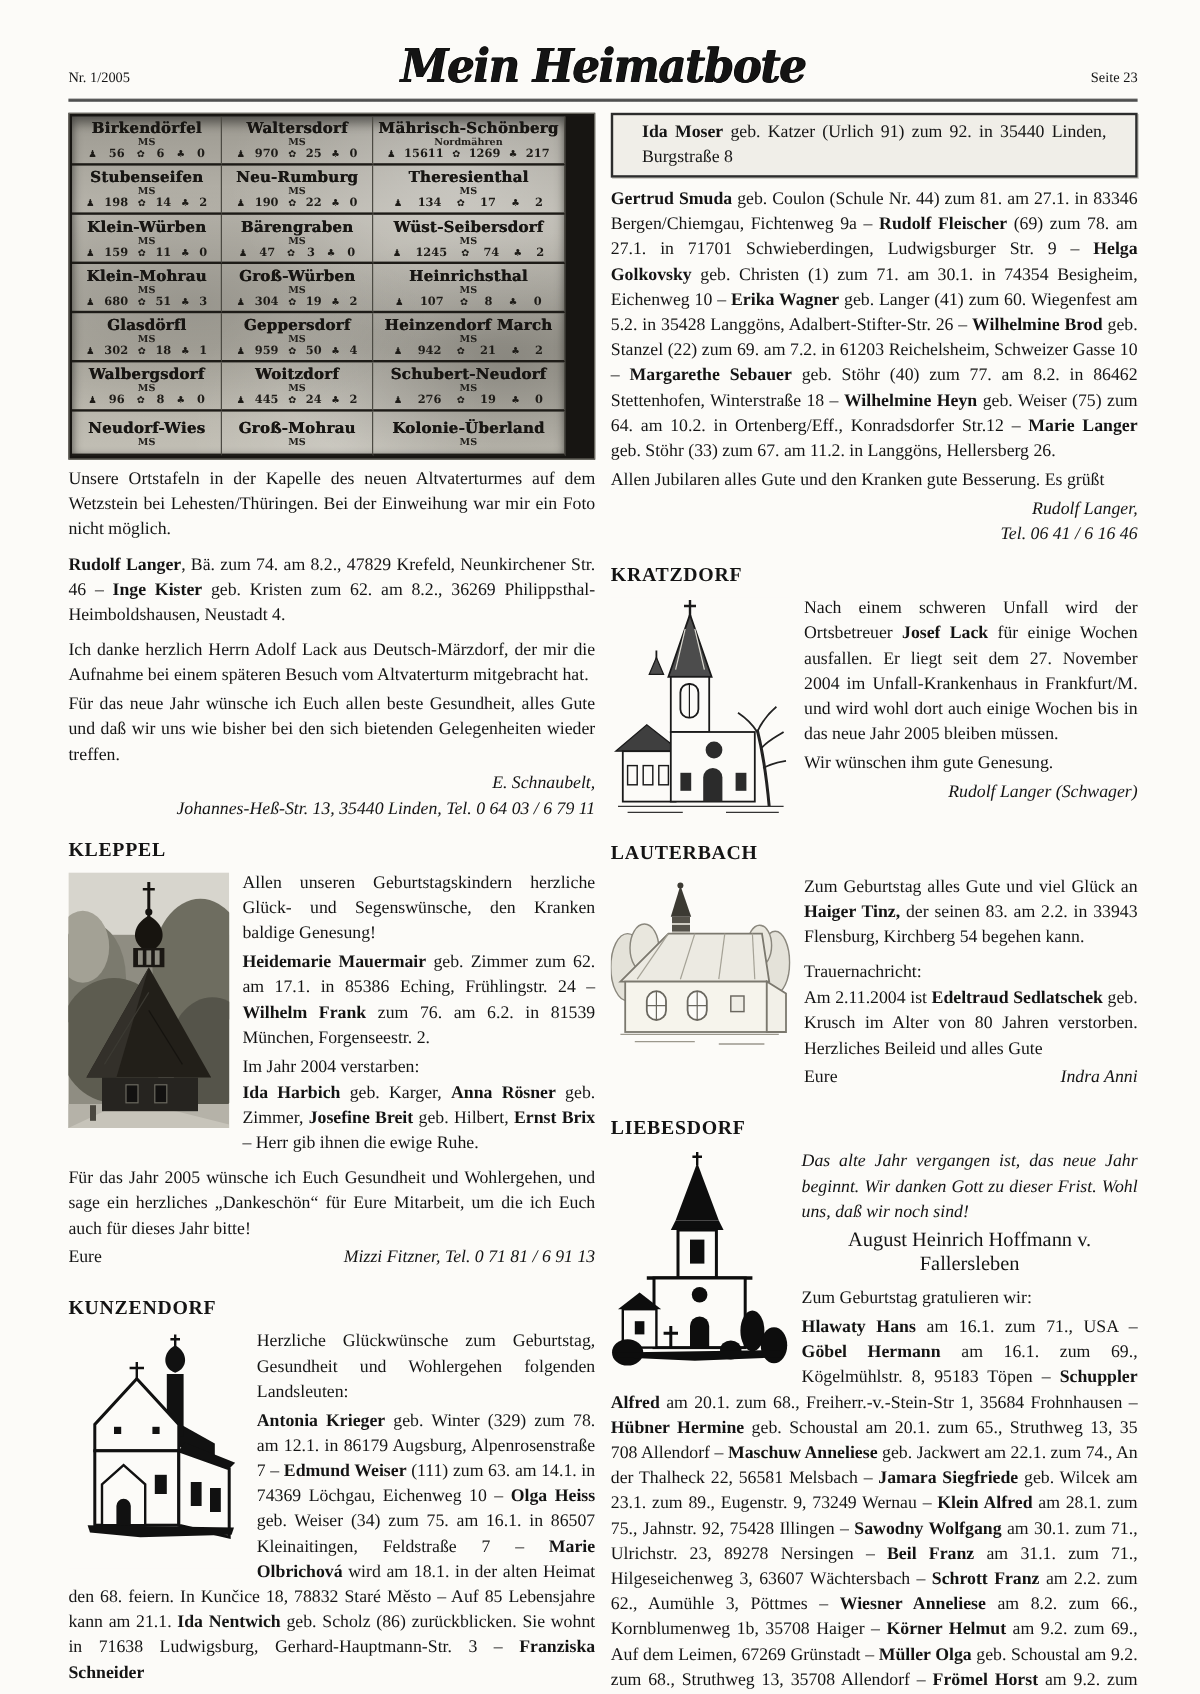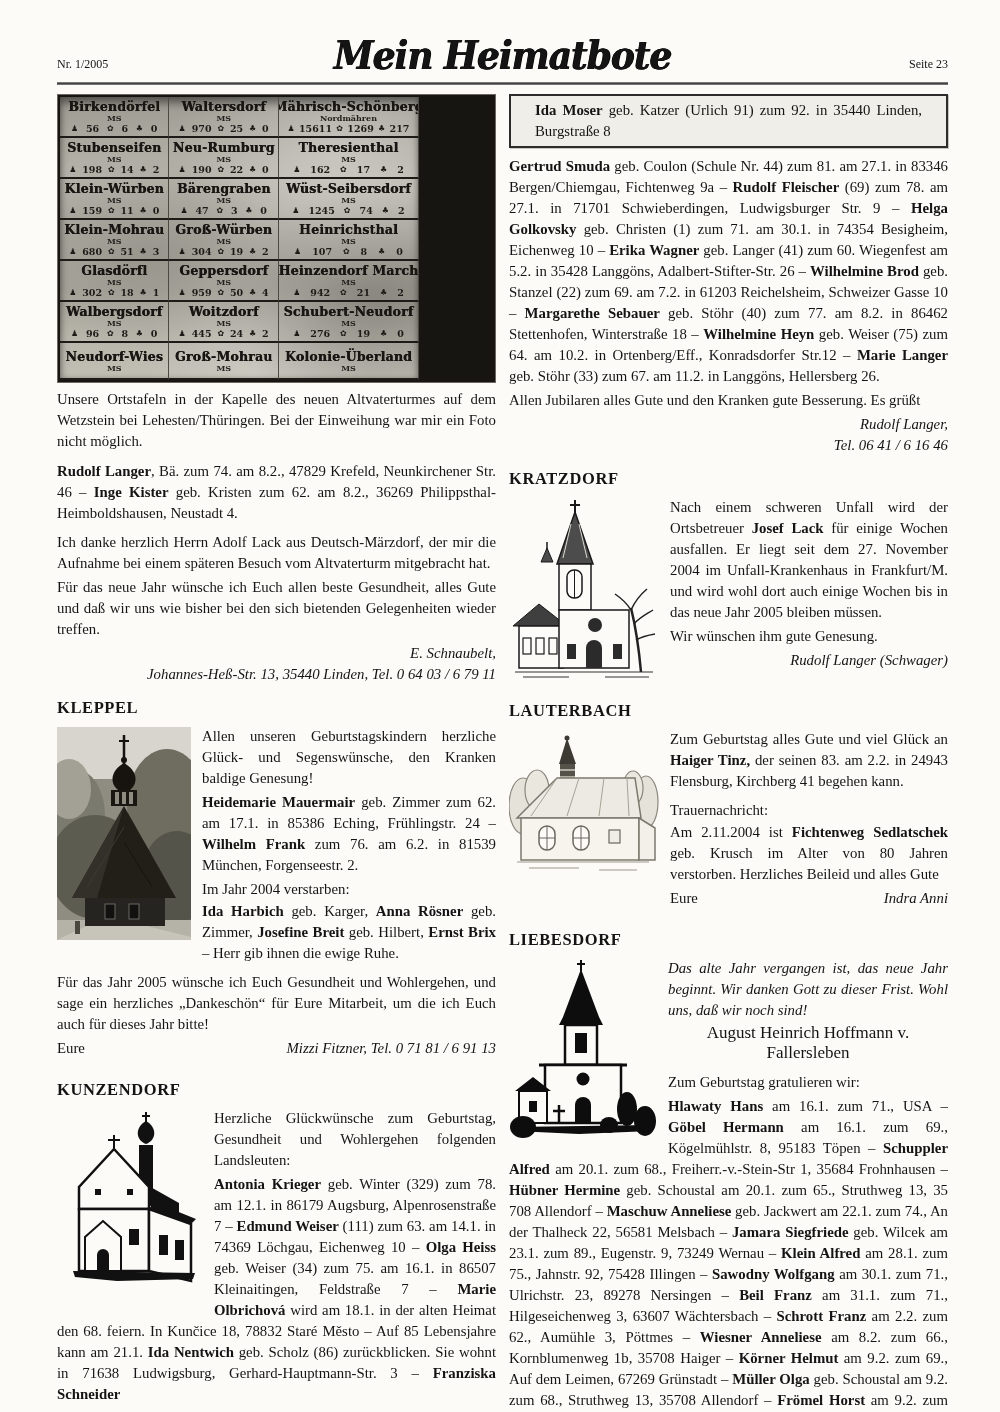--- a/index.html
+++ b/index.html
@@ -29,21 +29,21 @@
   .sec::after{content:"";display:block;clear:both;}
   .fl{float:left;margin:1px 11px 4px 0;}
   .attr{font-size:17px;text-align:center;margin:0 0 9px 0;}
   .poem{font-style:italic;margin-bottom:2px;}
   
   .noticebox{border:2px solid #2c2c2c;background:#f0eee8;padding:4px 24px;margin:0 0 8px 0;
              box-shadow:1px 1px 0 #c9c7c0;}
   .noticebox .p{margin:0;}
   
   .boardwrap{border:1px solid #6a6860;background:#171512;padding:2px;margin-bottom:4px;}
-  .board{width:359px;height:283px;overflow:hidden;display:grid;
+  .board{width:411px;height:283px;overflow:hidden;display:grid;
          grid-template-columns:30.5% 30.5% 39%;grid-template-rows:repeat(6,41px) 1fr;
          background:
            radial-gradient(ellipse at 78% 18%, rgba(255,255,255,.30), transparent 42%),
            radial-gradient(ellipse at 25% 55%, rgba(0,0,0,.14), transparent 45%),
            radial-gradient(ellipse at 88% 72%, rgba(0,0,0,.22), transparent 38%),
            radial-gradient(ellipse at 55% 95%, rgba(255,255,255,.18), transparent 40%),
            linear-gradient(180deg,#9d9a91,#b7b4ab 28%,#aeaba1 68%,#c2bfb5);
          box-shadow:inset 0 6px 9px rgba(0,0,0,.45), inset 0 -2px 5px rgba(0,0,0,.25);}
   .cell{border-bottom:2px solid #1d1b17;border-right:1.5px solid #4c4a43;
         display:flex;flex-direction:column;align-items:center;justify-content:center;
@@ -133,21 +133,21 @@
                 <span>22</span>
                 <span class="ig">♣</span>
                 <span>0</span>
               </div>
             </div>
             <div class="cell">
               <div class="nm">Theresienthal</div>
               <div class="sb">MS</div>
               <div class="st">
                 <span class="ig">♟</span>
-                <span>162</span>
+                <span>134</span>
                 <span class="ig">✿</span>
                 <span>17</span>
                 <span class="ig">♣</span>
                 <span>2</span>
               </div>
             </div>
             <div class="cell">
               <div class="nm">Klein-Würben</div>
               <div class="sb">MS</div>
               <div class="st">
@@ -457,23 +457,23 @@
             <line x1="38" y1="96" x2="38" y2="120" stroke="#6a675f" stroke-width="1"></line>
             <line x1="30" y1="108" x2="46" y2="108" stroke="#6a675f" stroke-width="1"></line>
             <rect x="64" y="96" width="16" height="24" rx="8" fill="#fcfbf8" stroke="#6a675f" stroke-width="1.5"></rect>
             <line x1="72" y1="96" x2="72" y2="120" stroke="#6a675f" stroke-width="1"></line>
             <line x1="64" y1="108" x2="80" y2="108" stroke="#6a675f" stroke-width="1"></line>
             <rect x="100" y="100" width="11" height="13" fill="#efede5" stroke="#6a675f" stroke-width="1.2"></rect>
             <polygon points="130,88 146,98 146,130 130,130" fill="#f2f0e8" stroke="#7b786e" stroke-width="1.5"></polygon>
             <path d="M8,132 H140 M20,138 H70 M90,140 H128" stroke="#9b988d" stroke-width="1.2"></path>
           </svg>
         </span>
-        <p class="p"><span>Zum Geburtstag alles Gute und viel Glück an </span><span class="b">Haiger Tinz,</span><span> der seinen 83. am 2.2. in 24943 Flensburg, Kirchberg 41 begehen kann.</span></p>
+        <p class="p"><span>Zum Geburtstag alles Gute und viel Glück an </span><span class="b">Haiger Tinz,</span><span> der seinen 83. am 2.2. in 33943 Flensburg, Kirchberg 54 begehen kann.</span></p>
         <p class="p boldline">Trauernachricht:</p>
-        <p class="p tight"><span>Am 2.11.2004 ist </span><span class="b">Fichtenweg Sedlatschek</span><span> geb. Krusch im Alter von 80 Jahren verstorben. Herzliches Beileid und alles Gute</span></p>
+        <p class="p tight"><span>Am 2.11.2004 ist </span><span class="b">Edeltraud Sedlatschek</span><span> geb. Krusch im Alter von 80 Jahren verstorben. Herzliches Beileid und alles Gute</span></p>
         <div class="duo">
           <span>Eure</span>
           <span class="right">Indra Anni</span>
         </div>
       </div>
 
       <h2 class="sh">LIEBESDORF</h2>
       <div class="sec">
         <span class="fl">
           <svg class="illu" width="148" height="194" viewBox="0 0 148 194">

